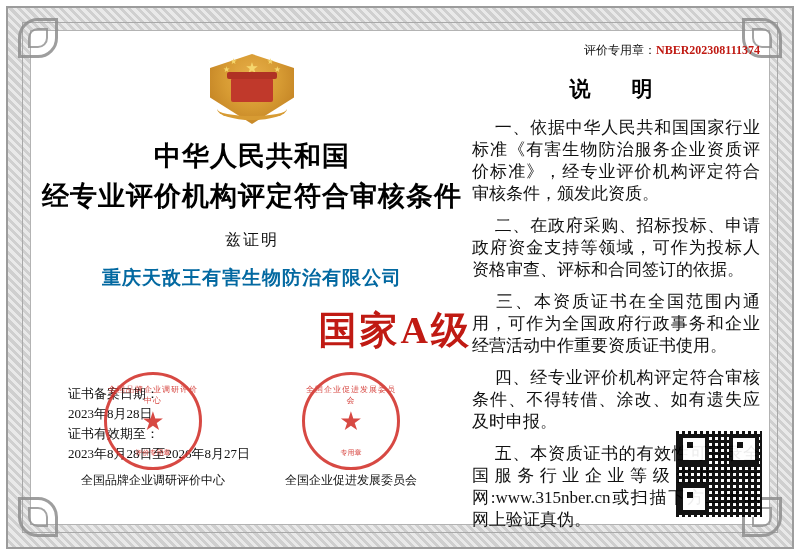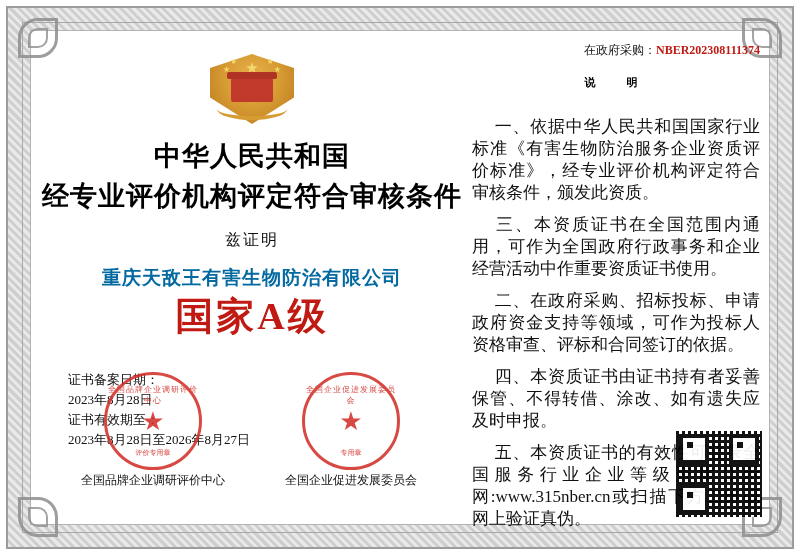--- a/index.html
+++ b/index.html
@@ -177,22 +177,22 @@
     text-align: center;
     font-family: "Liberation Serif", serif;
     font-size: 19px;
     font-weight: bold;
     margin-top: 14px;
     color: #0369a1;
     letter-spacing: 1px;
   }
 
   .grade {
-    text-align: center;
-    margin-top: 0;
+    text-align: right;
+    margin-top: 14px;
     font-family: "Liberation Serif", serif;
     font-size: 38px;
     font-weight: bold;
     color: #c01a13;
     letter-spacing: 3px;
   }
 
   .dates {
     margin-top: 28px;
     padding-left: 36px;
@@ -259,24 +259,24 @@
     color: #111;
     margin-bottom: 16px;
   }
   .cert-no .no-value {
     color: #c01a13;
     font-weight: bold;
   }
   .notes-title {
     text-align: center;
     font-family: "Liberation Serif", serif;
-    font-size: 11px;
+    font-size: 21px;
     font-weight: bold;
     letter-spacing: 10px;
-    margin-bottom: 26px;
+    margin-bottom: 14px;
     color: #000;
   }
   .note-item {
     font-family: "Liberation Serif", serif;
     font-size: 17px;
     line-height: 22px;
     color: #111;
     margin-bottom: 10px;
     text-align: justify;
     text-indent: 0;
@@ -382,36 +382,36 @@
           </div>
           <div class="seal-caption">全国企业促进发展委员会</div>
         </div>
       </div>
 
     </div>
 
     <div class="right-pane">
 
       <div class="cert-no">
-        <span>在政府采购：</span><span class="no-value">NBER202308111374</span>
+        <span>评价专用章：</span><span class="no-value">NBER202308111374</span>
       </div>
 
       <div class="notes-title">说　明</div>
 
       <div class="note-item">
         <span class="indent"></span><span>一、依据中华人民共和国国家行业标准《有害生物防治服务企业资质评价标准》，经专业评价机构评定符合审核条件，颁发此资质。</span>
       </div>
       <div class="note-item">
+        <span class="indent"></span><span>二、在政府采购、招标投标、申请政府资金支持等领域，可作为投标人资格审查、评标和合同签订的依据。</span>
+      </div>
+      <div class="note-item">
         <span class="indent"></span><span>三、本资质证书在全国范围内通用，可作为全国政府行政事务和企业经营活动中作重要资质证书使用。</span>
       </div>
       <div class="note-item">
-        <span class="indent"></span><span>二、在政府采购、招标投标、申请政府资金支持等领域，可作为投标人资格审查、评标和合同签订的依据。</span>
-      </div>
-      <div class="note-item">
-        <span class="indent"></span><span>四、本资质证书由证书持有者妥善保管、不得转借、涂改、如有遗失应及时申报。</span>
+        <span class="indent"></span><span>四、经专业评价机构评定符合审核条件、不得转借、涂改、如有遗失应及时申报。</span>
       </div>
       <div class="note-item">
         <span class="indent"></span><span>五、本资质证书的有效性可登录全国服务行业企业等级资质公示网:www.315nber.cn或扫描下方二维码网上验证真伪。</span>
       </div>
 
       <div class="qr">
         <div class="qr-eye e1"></div>
         <div class="qr-eye e2"></div>
         <div class="qr-eye e3"></div>
       </div>

